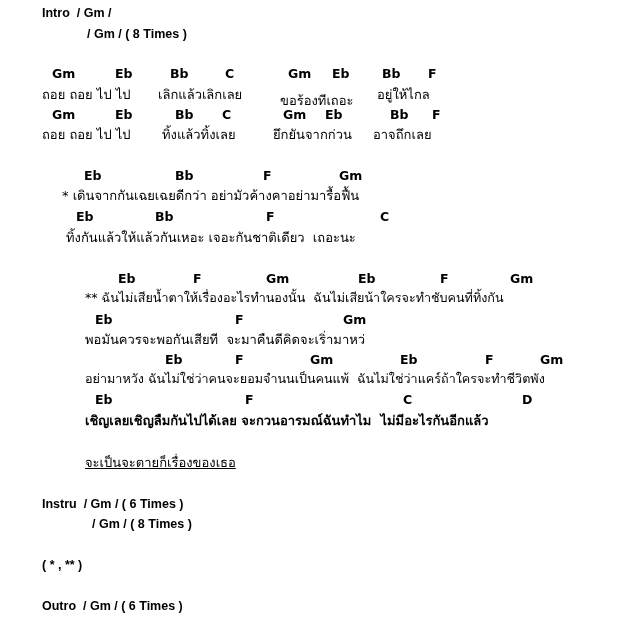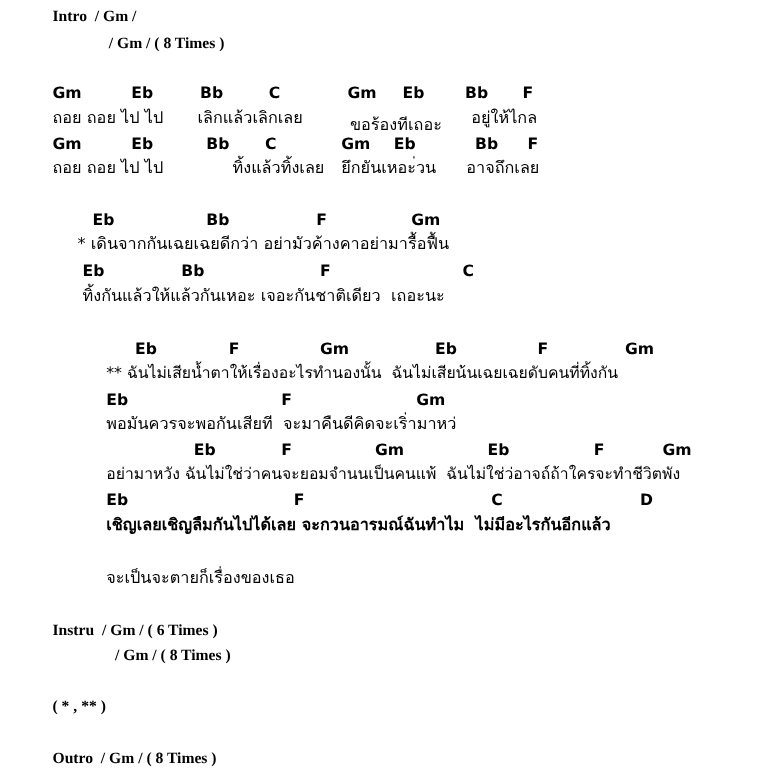--- a/index.html
+++ b/index.html
@@ -1,20 +1,20 @@
 <!DOCTYPE html>
 <html><head>
   <meta charset="utf-8">
   <style>
     html, body { margin:0; padding:0; background:#ffffff; }
     body { width:620px; height:620px; position:relative; overflow:hidden; color:#000; }
     .ln { position:absolute; white-space:pre; line-height:1; }
-    .b { font-family:Liberation Serif, serif; font-weight:bold; font-size:12.5px; }
+    .b { font-family:Liberation Sans, sans-serif; font-weight:bold; font-size:12.5px; }
     .t { font-family:"DejaVu Sans", sans-serif; font-size:13px; }
-    .c { position:absolute; white-space:pre; font-family:"DejaVu Sans", sans-serif; font-weight:bold; font-size:12.5px; line-height:1; }
+    .c { position:absolute; white-space:pre; font-family:"DejaVu Sans", sans-serif; font-weight:bold; font-size:12.5px; line-height:1;margin-left:10px; }
   </style>
 </head>
 <body>
 
 <div class="ln b" style="left:42px;top:7px;">Intro  / Gm /</div>
 <div class="ln b" style="left:87px;top:28px;">/ Gm / ( 8 Times )</div>
 
 <div>
   <span class="c" style="left:42px;top:68px;">Gm</span>
   <span class="c" style="left:105px;top:68px;">Eb</span>
@@ -37,22 +37,22 @@
   <span class="c" style="left:105px;top:109px;">Eb</span>
   <span class="c" style="left:165px;top:109px;">Bb</span>
   <span class="c" style="left:212px;top:109px;">C</span>
   <span class="c" style="left:273px;top:109px;">Gm</span>
   <span class="c" style="left:315px;top:109px;">Eb</span>
   <span class="c" style="left:380px;top:109px;">Bb</span>
   <span class="c" style="left:422px;top:109px;">F</span>
 </div>
 <div>
   <span class="ln t" style="left:42px;top:128px;">ถอย ถอย ไป ไป</span>
-  <span class="ln t" style="left:162px;top:128px;margin-left:24px;">ทิ้งแล้วทิ้งเลย</span>
-  <span class="ln t" style="left:273px;top:128px;">ยึกยันเหอะ่วน</span>
+  <span class="ln t" style="left:162px;top:128px;">ทิ้งแล้วทิ้งเลย</span>
+  <span class="ln t" style="left:273px;top:128px;">ยึกยันจากก่วน</span>
   <span class="ln t" style="left:373px;top:128px;">อาจถึกเลย</span>
 </div>
 
 <div>
   <span class="c" style="left:74px;top:170px;">Eb</span>
   <span class="c" style="left:165px;top:170px;">Bb</span>
   <span class="c" style="left:253px;top:170px;">F</span>
   <span class="c" style="left:329px;top:170px;">Gm</span>
 </div>
 <div class="ln t" style="left:62px;top:189px;">* เดินจากกันเฉยเฉยดีกว่า อย่ามัวค้างคาอย่ามารื้อฟื้น</div>
@@ -66,47 +66,47 @@
 <div class="ln t" style="left:66px;top:231px;">ทิ้งกันแล้วให้แล้วกันเหอะ เจอะกันชาติเดียว  เถอะนะ</div>
 
 <div>
   <span class="c" style="left:108px;top:273px;">Eb</span>
   <span class="c" style="left:183px;top:273px;">F</span>
   <span class="c" style="left:256px;top:273px;">Gm</span>
   <span class="c" style="left:348px;top:273px;">Eb</span>
   <span class="c" style="left:430px;top:273px;">F</span>
   <span class="c" style="left:500px;top:273px;">Gm</span>
 </div>
-<div class="ln t" style="left:85px;top:292px;font-size:12.6px;">** ฉันไม่เสียน้ำตาให้เรื่องอะไรทำนองนั้น  ฉันไม่เสียน้นเฉยเฉยดับคนที่ทิ้งกัน</div>
+<div class="ln t" style="left:85px;top:292px;font-size:12.6px;">** ฉันไม่เสียน้ำตาให้เรื่องอะไรทำนองนั้น  ฉันไม่เสียน้าใครจะทำชับคนที่ทิ้งกัน</div>
 
 <div>
   <span class="c" style="left:85px;top:314px;">Eb</span>
   <span class="c" style="left:225px;top:314px;">F</span>
   <span class="c" style="left:333px;top:314px;">Gm</span>
 </div>
 <div class="ln t" style="left:85px;top:333px;">พอมันควรจะพอกันเสียที  จะมาคืนดีคิดจะเริ่ามาหว่</div>
 
 <div>
   <span class="c" style="left:155px;top:354px;">Eb</span>
   <span class="c" style="left:225px;top:354px;">F</span>
   <span class="c" style="left:300px;top:354px;">Gm</span>
   <span class="c" style="left:390px;top:354px;">Eb</span>
   <span class="c" style="left:475px;top:354px;">F</span>
   <span class="c" style="left:530px;top:354px;">Gm</span>
 </div>
-<div class="ln t" style="left:85px;top:373px;font-size:12.6px;">อย่ามาหวัง ฉันไม่ใช่ว่าคนจะยอมจำนนเป็นคนแพ้  ฉันไม่ใช่ว่อาจถ์ถ้าใครจะทำชีวิตพัง</div>
+<div class="ln t" style="left:85px;top:373px;font-size:12.6px;">อย่ามาหวัง ฉันไม่ใช่ว่าคนจะยอมจำนนเป็นคนแพ้  ฉันไม่ใช่ว่าแคร์ถ้าใครจะทำชีวิตพัง</div>
 
 <div>
   <span class="c" style="left:85px;top:394px;">Eb</span>
   <span class="c" style="left:235px;top:394px;">F</span>
   <span class="c" style="left:393px;top:394px;">C</span>
   <span class="c" style="left:512px;top:394px;">D</span>
 </div>
 <div class="ln t" style="left:85px;top:414px;font-weight:bold;">เชิญเลยเชิญลืมกันไปได้เลย จะกวนอารมณ์ฉันทำไม  ไม่มีอะไรกันอีกแล้ว</div>
 
-<div class="ln t" style="left:85px;top:456px;">จะเป็นจะตายก็เรื่องของเธอ</div>
+<div class="ln t" style="left:85px;top:456px;text-decoration:underline;">จะเป็นจะตายก็เรื่องของเธอ</div>
 
 <div class="ln b" style="left:42px;top:498px;">Instru  / Gm / ( 6 Times )</div>
 <div class="ln b" style="left:92px;top:518px;">/ Gm / ( 8 Times )</div>
 
 <div class="ln b" style="left:42px;top:559px;">( * , ** )</div>
 
-<div class="ln b" style="left:42px;top:600px;">Outro  / Gm / ( 8 Times )</div>
+<div class="ln b" style="left:42px;top:600px;">Outro  / Gm / ( 6 Times )</div>
 
 </body></html>

